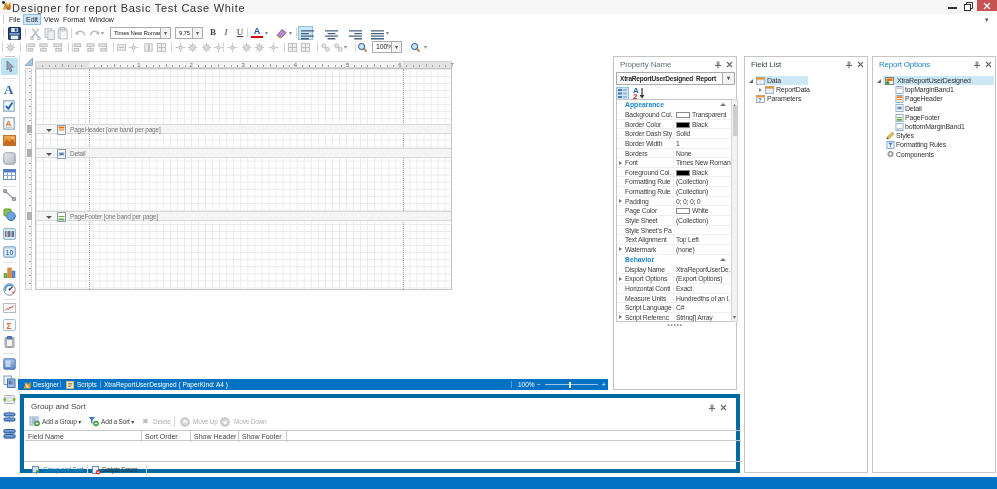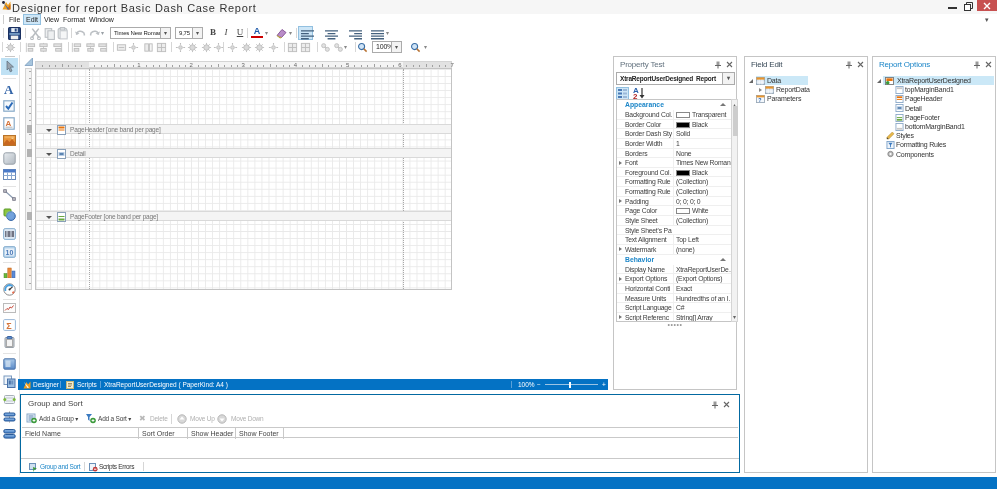--- a/index.html
+++ b/index.html
@@ -60,38 +60,38 @@
 .trow .sel{position:absolute;top:0;height:100%;background:#cbe8f7}
 .titem{position:absolute;top:0}
 .texp{position:absolute;top:2.6px;width:0;height:0}
 .texp.open{border-left:2.5px solid transparent;border-top:2.5px solid transparent;border-right:2.5px solid #666;border-bottom:2.5px solid #666;width:0;height:0}
 .texp.closed{border-top:2.5px solid transparent;border-bottom:2.5px solid transparent;border-left:3.2px solid #888}
 .ticon{position:absolute;top:0.8px;width:9px;height:8px}
 
 #dbar{position:absolute;left:18px;top:379px;width:590px;height:11px;background:#0472c4;color:#fff;font-size:6.5px;line-height:11px}
 #dbar .vsep{position:absolute;top:2px;bottom:2px;width:1px;background:#5aa0d8}
 
-#gs{position:absolute;left:20px;top:394px;width:720px;height:79px;background:#fff;border:1px solid #0369a1}
+#gs{position:absolute;left:20px;top:394px;width:720px;height:79px;background:#fff;border:4px solid #0369a1}
 #gs-toolbar{position:absolute;left:0;top:17px;width:718px;height:14px;font-size:6.5px;letter-spacing:-0.2px;color:#444}
 #gs-head{position:absolute;left:1px;top:32px;width:716px;height:11px;border-top:1px solid #c9c9c9;border-bottom:1px solid #c9c9c9;font-size:7px;color:#444;line-height:11px}
 .gcol{position:absolute;top:0;height:11px;border-right:1px solid #c9c9c9;padding-left:3px}
 #gs-tabs{position:absolute;left:0px;top:63px;width:718px;height:15px;border-top:1px solid #c9c9c9;font-size:6.5px;line-height:15px}
 
 #sbar{position:absolute;left:0;top:477px;width:997px;height:12px;background:#0472c4}
 </style></head>
 <body>
 
 <div id="titlebar"></div>
 <svg class="abs" style="left:2px;top:1px" width="9" height="9" viewBox="0 0 9 9">
     <path d="M0.5 8.5 L4 1 L6 4 L8.5 0.5 L8.5 8.5 Z" fill="#f0a020"></path>
     <path d="M4.5 8.5 L8.5 3 L8.5 8.5 Z" fill="#c86810"></path>
     <path d="M1 1 L6.5 7.5 L7.5 9 L5.5 8 Z" fill="#3a62b0"></path>
     <circle cx="1.5" cy="1.5" r="1.4" fill="#223"></circle>
   </svg>
-<div id="title">Designer for report Basic Dash Case Report</div>
+<div id="title">Designer for report Basic Test Case White</div>
 <div style="position:absolute;left:948px;top:7px;width:9px;height:2px;background:#333"></div>
 <svg class="abs" style="left:964px;top:2px" width="9" height="9" viewBox="0 0 9 9">
     <rect x="0.5" y="2.5" width="6" height="6" fill="#fff" stroke="#333"></rect>
     <path d="M2.5 2.5 V0.5 H8.5 V6.5 H6.5" fill="none" stroke="#333"></path>
   </svg>
 <div id="btn-close"></div>
 <svg class="abs" style="left:983px;top:2px" width="8" height="8" viewBox="0 0 8 8">
     <path d="M1 1 L7 7 M7 1 L1 7" stroke="#fff" stroke-width="1.4"></path>
   </svg>
 
@@ -642,21 +642,21 @@
       <svg class="bico" width="9" height="10" viewBox="0 0 9 10">
         <rect x="0.5" y="0.5" width="8" height="9" fill="#fff" stroke="#8aa0b8"></rect>
         <rect x="1.5" y="6.5" width="6" height="2" fill="#69a840"></rect>
         <rect x="1.5" y="4" width="6" height="1" fill="#69a840"></rect>
       </svg>
       <span>PageFooter [one band per page]</span>
     </div>
 </div>
 
 <div class="panel" id="ppg" style="left:613px;top:56px;width:124px;height:334px">
-  <div class="pcap">Property Test</div>
+  <div class="pcap">Property Name</div>
   <div class="pbtns" style="letter-spacing:0">
       <svg width="21" height="8" viewBox="0 0 21 8">
         <g stroke="#666" fill="none">
           <rect x="3.5" y="0.5" width="3" height="4" fill="#999" stroke="none"></rect>
           <path d="M2 4.5 h6 M5 4.5 v3"></path>
         </g>
         <path d="M14 1 L19 6 M19 1 L14 6" stroke="#666" stroke-width="1.1"></path>
       </svg>
     </div>
   <div id="pg-combo"><span style="padding-left:3px">XtraReportUserDesigned&nbsp;&nbsp;Report</span><span class="dd" style="position:absolute;right:0;top:0;bottom:0;width:12px;border-left:1px solid #ababab;background:#f3f3f3;color:#555;font-size:6px;text-align:center;line-height:11px">▾</span></div>
@@ -772,21 +772,21 @@
   </div>
   <div id="pg-scroll">
     <div class="abs" style="left:1px;top:1px;font-size:6px;color:#666">▴</div>
     <div class="abs" style="left:1px;top:6px;width:5px;height:30px;background:#cdcdcd"></div>
     <div class="abs" style="left:1px;bottom:1px;font-size:6px;color:#666">▾</div>
   </div>
   <div id="pg-grip">•••••</div>
 </div>
 
 <div class="panel" id="pfl" style="left:744px;top:56px;width:124px;height:417px">
-  <div class="pcap" style="color:#3a4a58">Field Edit</div>
+  <div class="pcap" style="color:#3a4a58">Field List</div>
   <div class="pbtns" style="letter-spacing:0">
       <svg width="21" height="8" viewBox="0 0 21 8">
         <g stroke="#666" fill="none">
           <rect x="3.5" y="0.5" width="3" height="4" fill="#999" stroke="none"></rect>
           <path d="M2 4.5 h6 M5 4.5 v3"></path>
         </g>
         <path d="M14 1 L19 6 M19 1 L14 6" stroke="#666" stroke-width="1.1"></path>
       </svg>
     </div>
   <div style="position:absolute;left:1px;top:17px;right:1px;bottom:1px;background:#fff">

